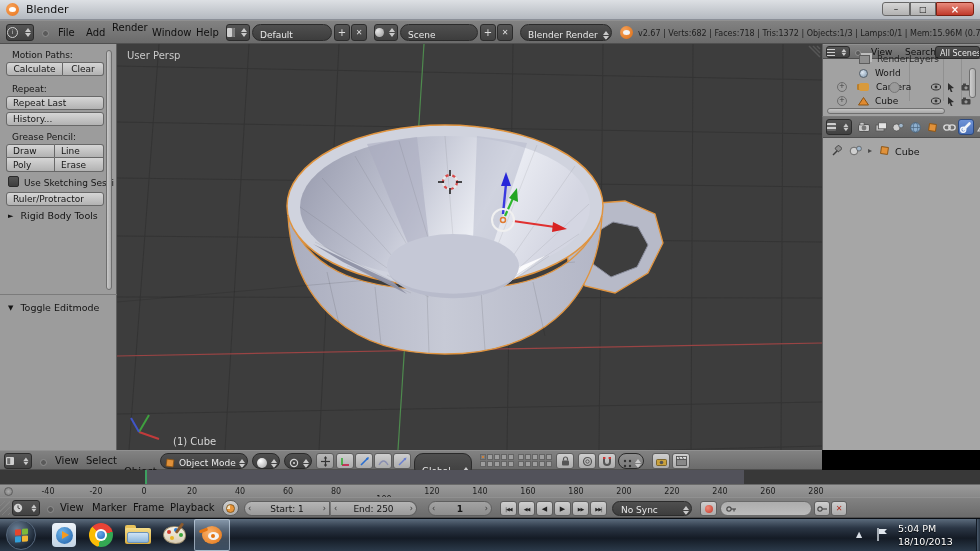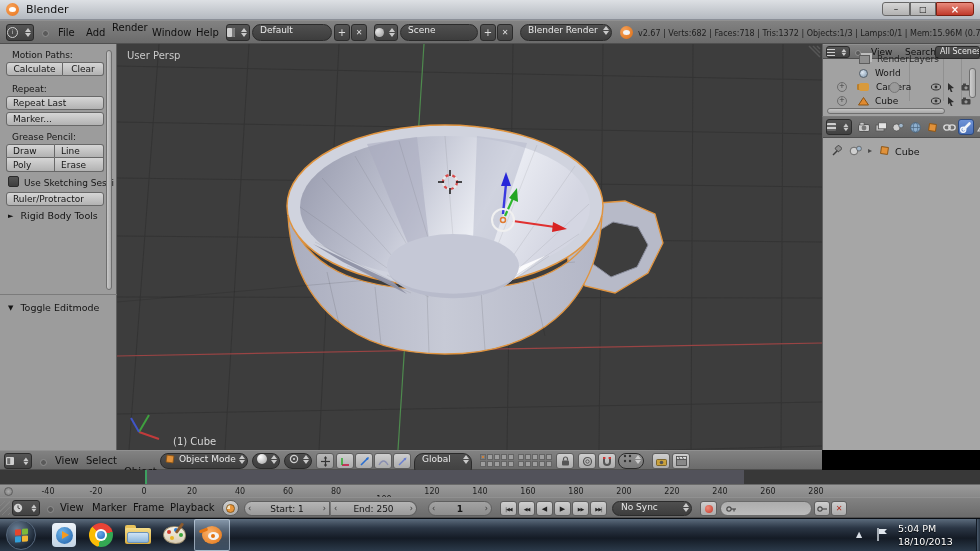--- a/index.html
+++ b/index.html
@@ -8,21 +8,21 @@
        -webkit-font-smoothing:antialiased}
   .abs{position:absolute}
   .menu{font-size:10px;color:#101010;white-space:nowrap;cursor:default}
   .wlabel{font-size:9px;color:#161616;white-space:nowrap}
   
   .tbtn{background:linear-gradient(#d6d6d6,#b2b2b2);border:1px solid #686868;border-radius:3px;
         font-size:9px;color:#161616;display:flex;align-items:center;justify-content:center;
         box-sizing:border-box;white-space:nowrap;overflow:hidden}
   
   .dfield{background:linear-gradient(#4f4f4f,#3d3d3d);border:1px solid #2b2b2b;border-radius:9px;
-          color:#e8e8e8;font-size:9px;display:flex;align-items:flex-start;box-sizing:border-box;white-space:nowrap;overflow:hidden}
+          color:#e8e8e8;font-size:9px;display:flex;align-items:flex-end;box-sizing:border-box;white-space:nowrap;overflow:hidden}
   
   .pillmid{background:linear-gradient(#b5b5b5,#9a9a9a);border:1px solid #5f5f5f;border-radius:8px;
            color:#151515;font-size:9px;display:flex;align-items:center;justify-content:space-between;box-sizing:border-box}
   .updn{width:7px;height:10px;display:inline-flex;flex-direction:column;align-items:center;justify-content:center;margin-left:auto;margin-right:2px}
   .updn i{display:block;width:0;height:0;border-left:3px solid transparent;border-right:3px solid transparent}
   .updn i.u{border-bottom:4px solid #c9c9c9;margin-bottom:1px}
   .updn i.d{border-top:4px solid #c9c9c9}
   .updn.darkarr i.u{border-bottom-color:#3a3a3a}
   .updn.darkarr i.d{border-top-color:#3a3a3a}
   .stepper{font-size:8px;color:#333;padding:0 3px}
@@ -134,21 +134,21 @@
     </div>
   <div class="abs tbtn" style="left:63px;top:18px;width:41px;height:14px;border-radius:0 3px 3px 0;border-left:none">
       <span>Clear</span>
     </div>
 
   <span class="abs wlabel" style="left:12px;top:40px">Repeat:</span>
   <div class="abs tbtn" style="left:6px;top:52px;width:98px;height:14px;justify-content:flex-start;padding-left:6px">
       <span>Repeat Last</span>
     </div>
   <div class="abs tbtn" style="left:6px;top:68px;width:98px;height:14px;justify-content:flex-start;padding-left:6px">
-      <span>Marker...</span>
+      <span>History...</span>
     </div>
 
   <span class="abs wlabel" style="left:12px;top:88px">Grease Pencil:</span>
   <div class="abs tbtn" style="left:6px;top:100px;width:49px;height:14px;border-radius:3px 0 0 0;justify-content:flex-start;padding-left:6px">
       <span>Draw</span>
     </div>
   <div class="abs tbtn" style="left:55px;top:100px;width:49px;height:14px;border-radius:0 3px 0 0;border-left:none;justify-content:flex-start;padding-left:6px">
       <span>Line</span>
     </div>
   <div class="abs tbtn" style="left:6px;top:114px;width:49px;height:14px;border-radius:0 0 0 3px;border-top:none;justify-content:flex-start;padding-left:6px">

